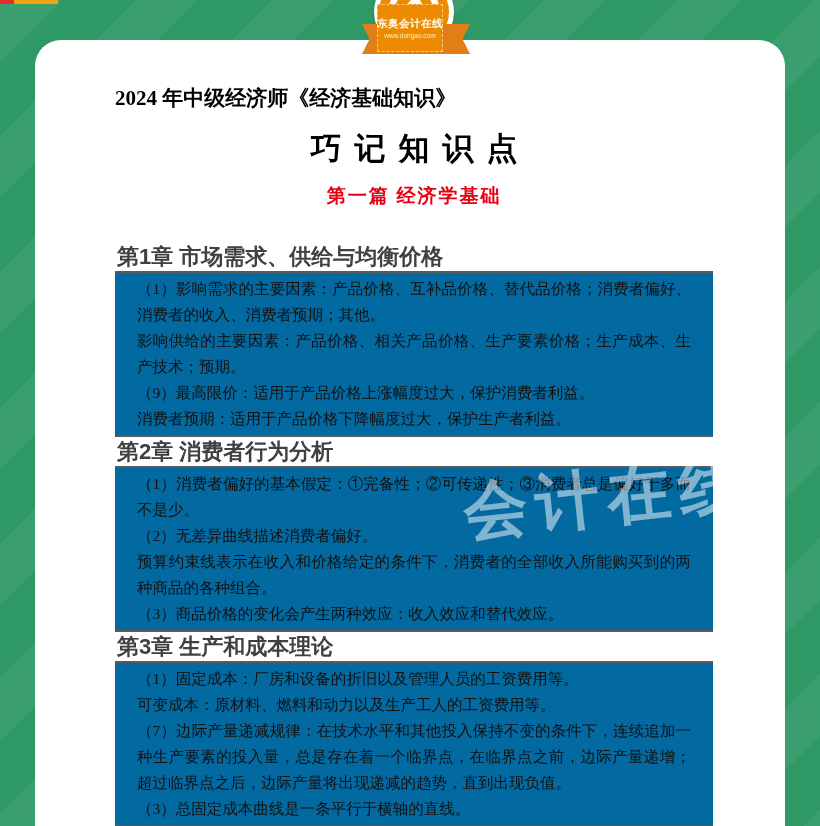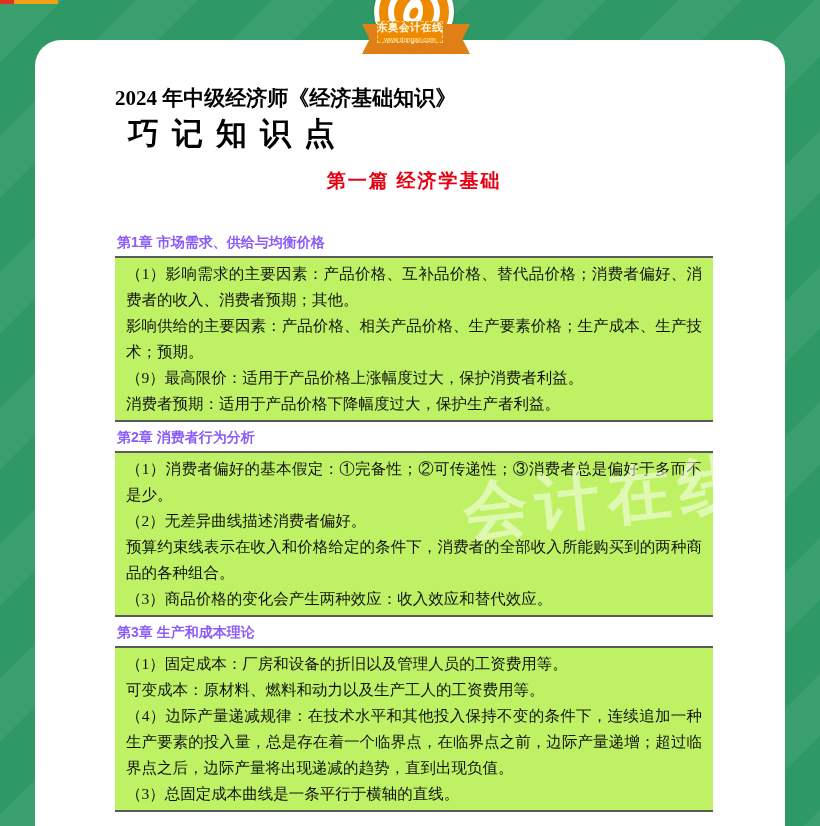--- a/index.html
+++ b/index.html
@@ -27,40 +27,40 @@
     background:#ffffff;box-shadow:0 1px 3px rgba(0,0,0,0.25);}
   .logo-ring{position:absolute;inset:5px;border-radius:50%;background:#ed8a00;}
   .logo-white{position:absolute;inset:9px;border-radius:50%;background:#ffffff;}
   .logo-core{position:absolute;inset:6px;border-radius:50%;background:#ed8a00;overflow:hidden;}
   .logo-leaf{position:absolute;left:26%;top:14%;width:48%;height:72%;background:#ffffff;
     border-radius:50% 50% 50% 50% / 60% 60% 40% 40%;transform:rotate(14deg);}
   .logo-dot{position:absolute;left:30%;top:32%;width:40%;height:42%;background:#ed8a00;
     border-radius:50%;transform:rotate(14deg);}
   .ribbon{position:absolute;left:6px;top:52px;width:108px;height:30px;background:#df7f15;
     clip-path:polygon(0 0,100% 0,93% 50%,100% 100%,0 100%,7% 50%);}
-  .ribbon-center{position:absolute;left:21px;top:49px;width:66px;height:22px;background:#ed8a00;
+  .ribbon-center{position:absolute;left:21px;top:32px;width:66px;height:48px;background:#ed8a00;
     border:1px dashed rgba(255,255,255,0.55);box-sizing:border-box;
     display:flex;flex-direction:column;align-items:center;justify-content:center;}
   .brand-name{font-family:"Liberation Sans","DejaVu Sans",sans-serif;font-weight:bold;
     font-size:10.5px;color:#fffbe8;letter-spacing:0.5px;white-space:nowrap;}
   .brand-url{font-family:"Liberation Sans","DejaVu Sans",sans-serif;font-size:6.5px;
     color:#ffeec2;margin-top:1px;white-space:nowrap;}
 
   
   .doc-title{font-size:21px;font-weight:bold;color:#000;line-height:28px;}
-  .doc-subtitle{text-align:left;font-size:31px;font-weight:bold;color:#000;
-    line-height:44px;letter-spacing:13px;padding-left:13px;}
+  .doc-subtitle{text-align:center;font-size:31px;font-weight:bold;color:#000;
+    margin-top:15px;line-height:44px;letter-spacing:13px;padding-left:13px;}
   .part-heading{text-align:center;font-size:19px;font-weight:bold;color:#e60012;
     margin-top:12px;line-height:26px;letter-spacing:2px;}
 
   .ktable{margin-top:33px;}
   .sec-header{font-family:"Liberation Sans","DejaVu Sans",sans-serif;
-    font-size:14px;font-weight:bold;color:#8b5cf6;padding:4px 2px 3px 2px;line-height:22px;}
-  .sec-body{background:#bef264;border-top:2px solid #5a5a5a;border-bottom:2px solid #5a5a5a;
-    padding:3px 11px;}
+    font-size:22px;font-weight:bold;color:#404040;padding:4px 2px 3px 2px;line-height:22px;}
+  .sec-body{background:#0369a1;border-top:2px solid #5a5a5a;border-bottom:2px solid #5a5a5a;
+    padding:3px 22px;}
   .para{font-size:15.5px;color:#111;line-height:26px;text-align:justify;margin:0;}
 
   .watermark{position:absolute;left:428px;top:414px;font-size:64px;font-weight:bold;
     color:rgba(255,255,255,0.5);transform:rotate(-6deg);letter-spacing:8px;
     z-index:5;pointer-events:none;white-space:nowrap;
     font-family:"Liberation Sans","DejaVu Sans",sans-serif;}
 </style>
 </head>
 <body>
 
@@ -93,21 +93,21 @@
             <div class="para">预算约束线表示在收入和价格给定的条件下，消费者的全部收入所能购买到的两种商品的各种组合。</div>
             <div class="para">（3）商品价格的变化会产生两种效应：收入效应和替代效应。</div>
           </div>
   </div>
 
   <div class="section">
     <div class="sec-header">第3章 生产和成本理论</div>
     <div class="sec-body">
             <div class="para">（1）固定成本：厂房和设备的折旧以及管理人员的工资费用等。</div>
             <div class="para">可变成本：原材料、燃料和动力以及生产工人的工资费用等。</div>
-            <div class="para">（4）边际产量递减规律：在技术水平和其他投入保持不变的条件下，连续追加一种生产要素的投入量，总是存在着一个临界点，在临界点之前，边际产量递增；超过临界点之后，边际产量将出现递减的趋势，直到出现负值。</div>
+            <div class="para">（7）边际产量递减规律：在技术水平和其他投入保持不变的条件下，连续追加一种生产要素的投入量，总是存在着一个临界点，在临界点之前，边际产量递增；超过临界点之后，边际产量将出现递减的趋势，直到出现负值。</div>
             <div class="para">（3）总固定成本曲线是一条平行于横轴的直线。</div>
           </div>
   </div>
 
 </div>
 
     <div class="watermark">会计在线</div>
   </div>
 
   <div class="badge">

